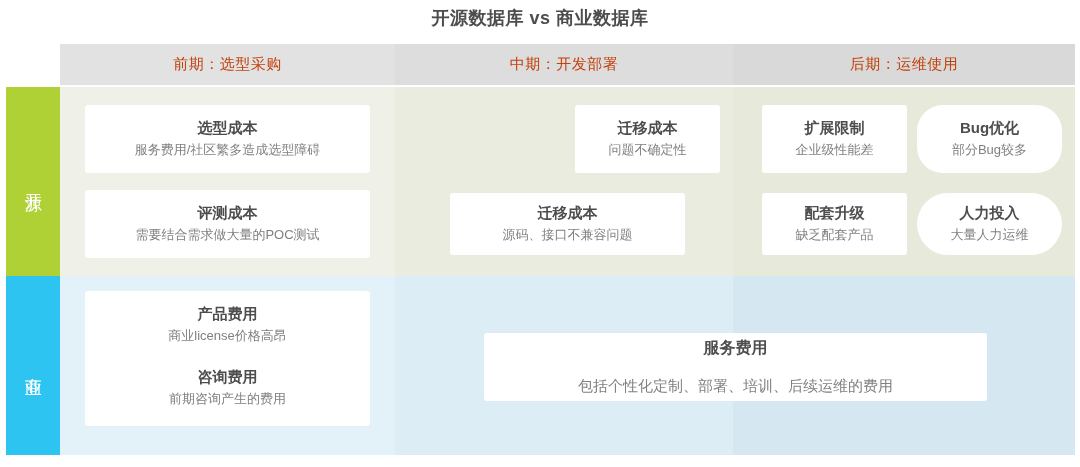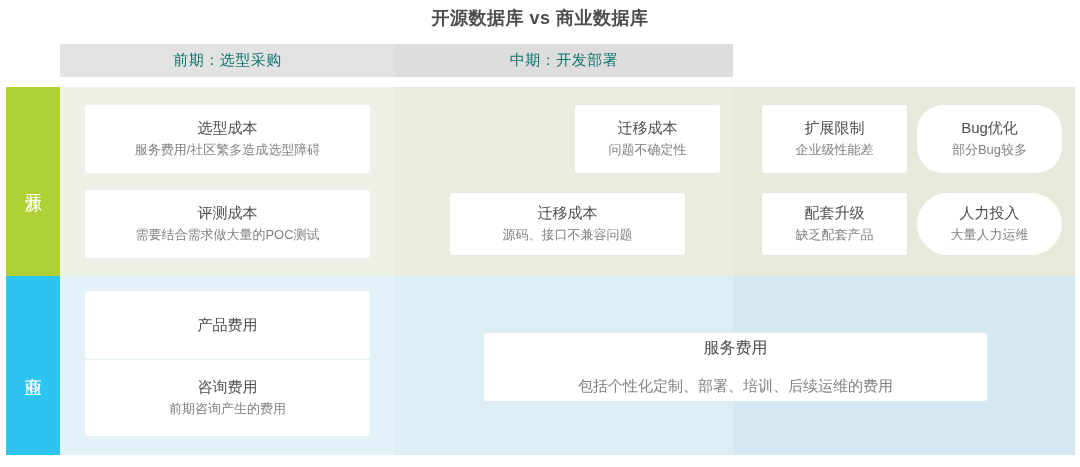--- a/index.html
+++ b/index.html
@@ -38,26 +38,26 @@
   
   .header-band {
     position: absolute;
     left: 60px;
     top: 44px;
     width: 1015px;
     height: 43px;
     display: flex;
   }
   .header-cell {
-    height: 33px;
+    height: 41px;
     display: flex;
     align-items: center;
     justify-content: center;
     font-size: 15px;
-    color: #0f766e;
+    color: #c2410c;
     letter-spacing: 0.5px;
   }
   .header-cell.c1 { width: 335px; background: #e2e2e2; }
   .header-cell.c2 { width: 338px; background: #dddddd; }
   .header-cell.c3 { width: 342px; background: #d9d9d9; }
 
   
   .row-bg {
     position: absolute;
     left: 60px;
@@ -116,21 +116,21 @@
     border-radius: 3px;
     display: flex;
     flex-direction: column;
     align-items: center;
     justify-content: center;
     box-sizing: border-box;
     padding: 4px 6px;
   }
   .card .c-title {
     font-size: 15px;
-    font-weight: normal;
+    font-weight: bold;
     color: #4d4d4d;
     line-height: 1.35;
     white-space: nowrap;
   }
   .card .c-desc {
     font-size: 13px;
     color: #808080;
     line-height: 1.45;
     margin-top: 2px;
     white-space: nowrap;
@@ -141,20 +141,21 @@
 </head>
 <body>
 
 <div class="page">
 
   <div class="title">开源数据库 vs 商业数据库</div>
 
   <div class="header-band">
     <div class="header-cell c1">前期：选型采购</div>
     <div class="header-cell c2">中期：开发部署</div>
+    <div class="header-cell c3">后期：运维使用</div>
   </div>
 
   <div class="row-bg row-open">
     <div class="seg s1"></div>
     <div class="seg s2"></div>
     <div class="seg s3"></div>
   </div>
   <div class="row-bg row-comm">
     <div class="seg s1"></div>
     <div class="seg s2"></div>
@@ -194,22 +195,23 @@
     <div class="c-title">配套升级</div>
     <div class="c-desc">缺乏配套产品</div>
   </div>
   <div class="card" style="left:917px; top:193px; width:145px; height:62px;border-radius:31px;">
     <div class="c-title">人力投入</div>
     <div class="c-desc">大量人力运维</div>
   </div>
 
   <div class="card" style="left:85px; top:291px; width:285px; height:68px;text-align:center;">
     <div class="c-title">产品费用</div>
-  </div>
-  <div class="card" style="left:85px; top:360px; width:285px; height:76px;text-align:right;">
+    <div class="c-desc">商业license价格高昂</div>
+  </div>
+  <div class="card" style="left:85px; top:350px; width:285px; height:76px;text-align:right;">
     <div class="c-title">咨询费用</div>
     <div class="c-desc">前期咨询产生的费用</div>
   </div>
 
   <div class="card wide" style="left:484px; top:333px; width:503px; height:68px;justify-content:space-between;">
     <div class="c-title">服务费用</div>
     <div class="c-desc">包括个性化定制、部署、培训、后续运维的费用</div>
   </div>
 
 </div>

